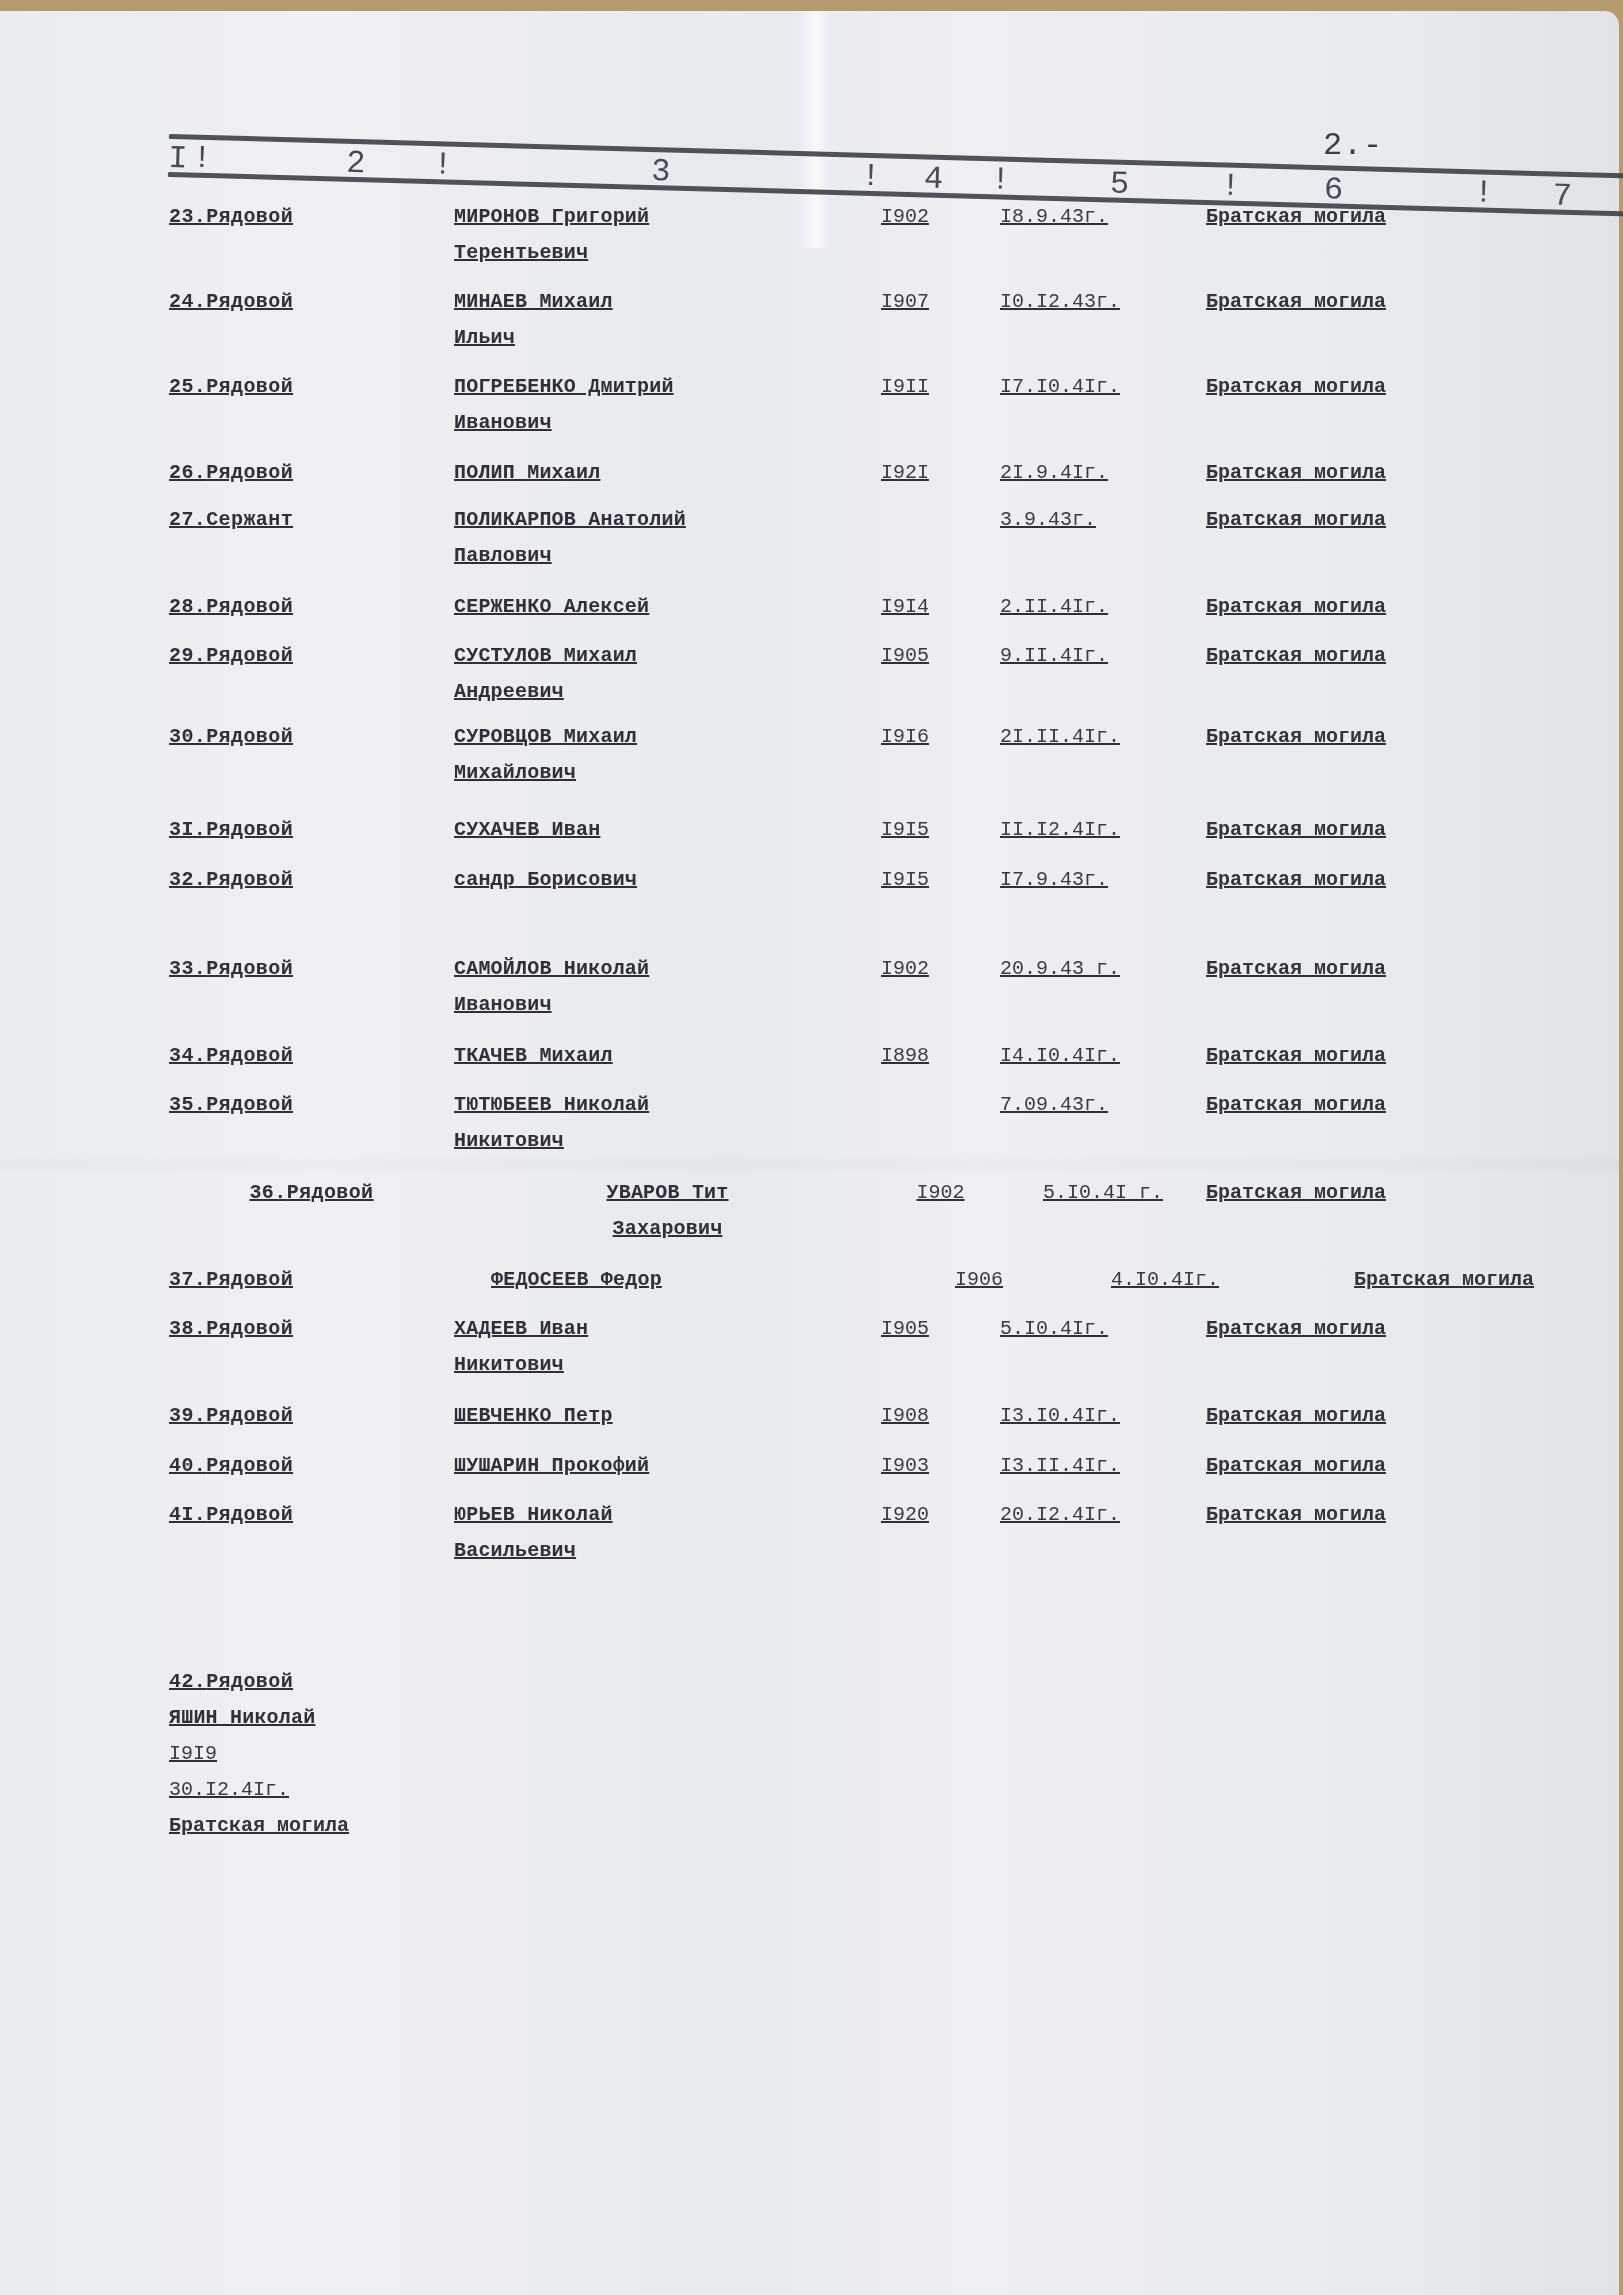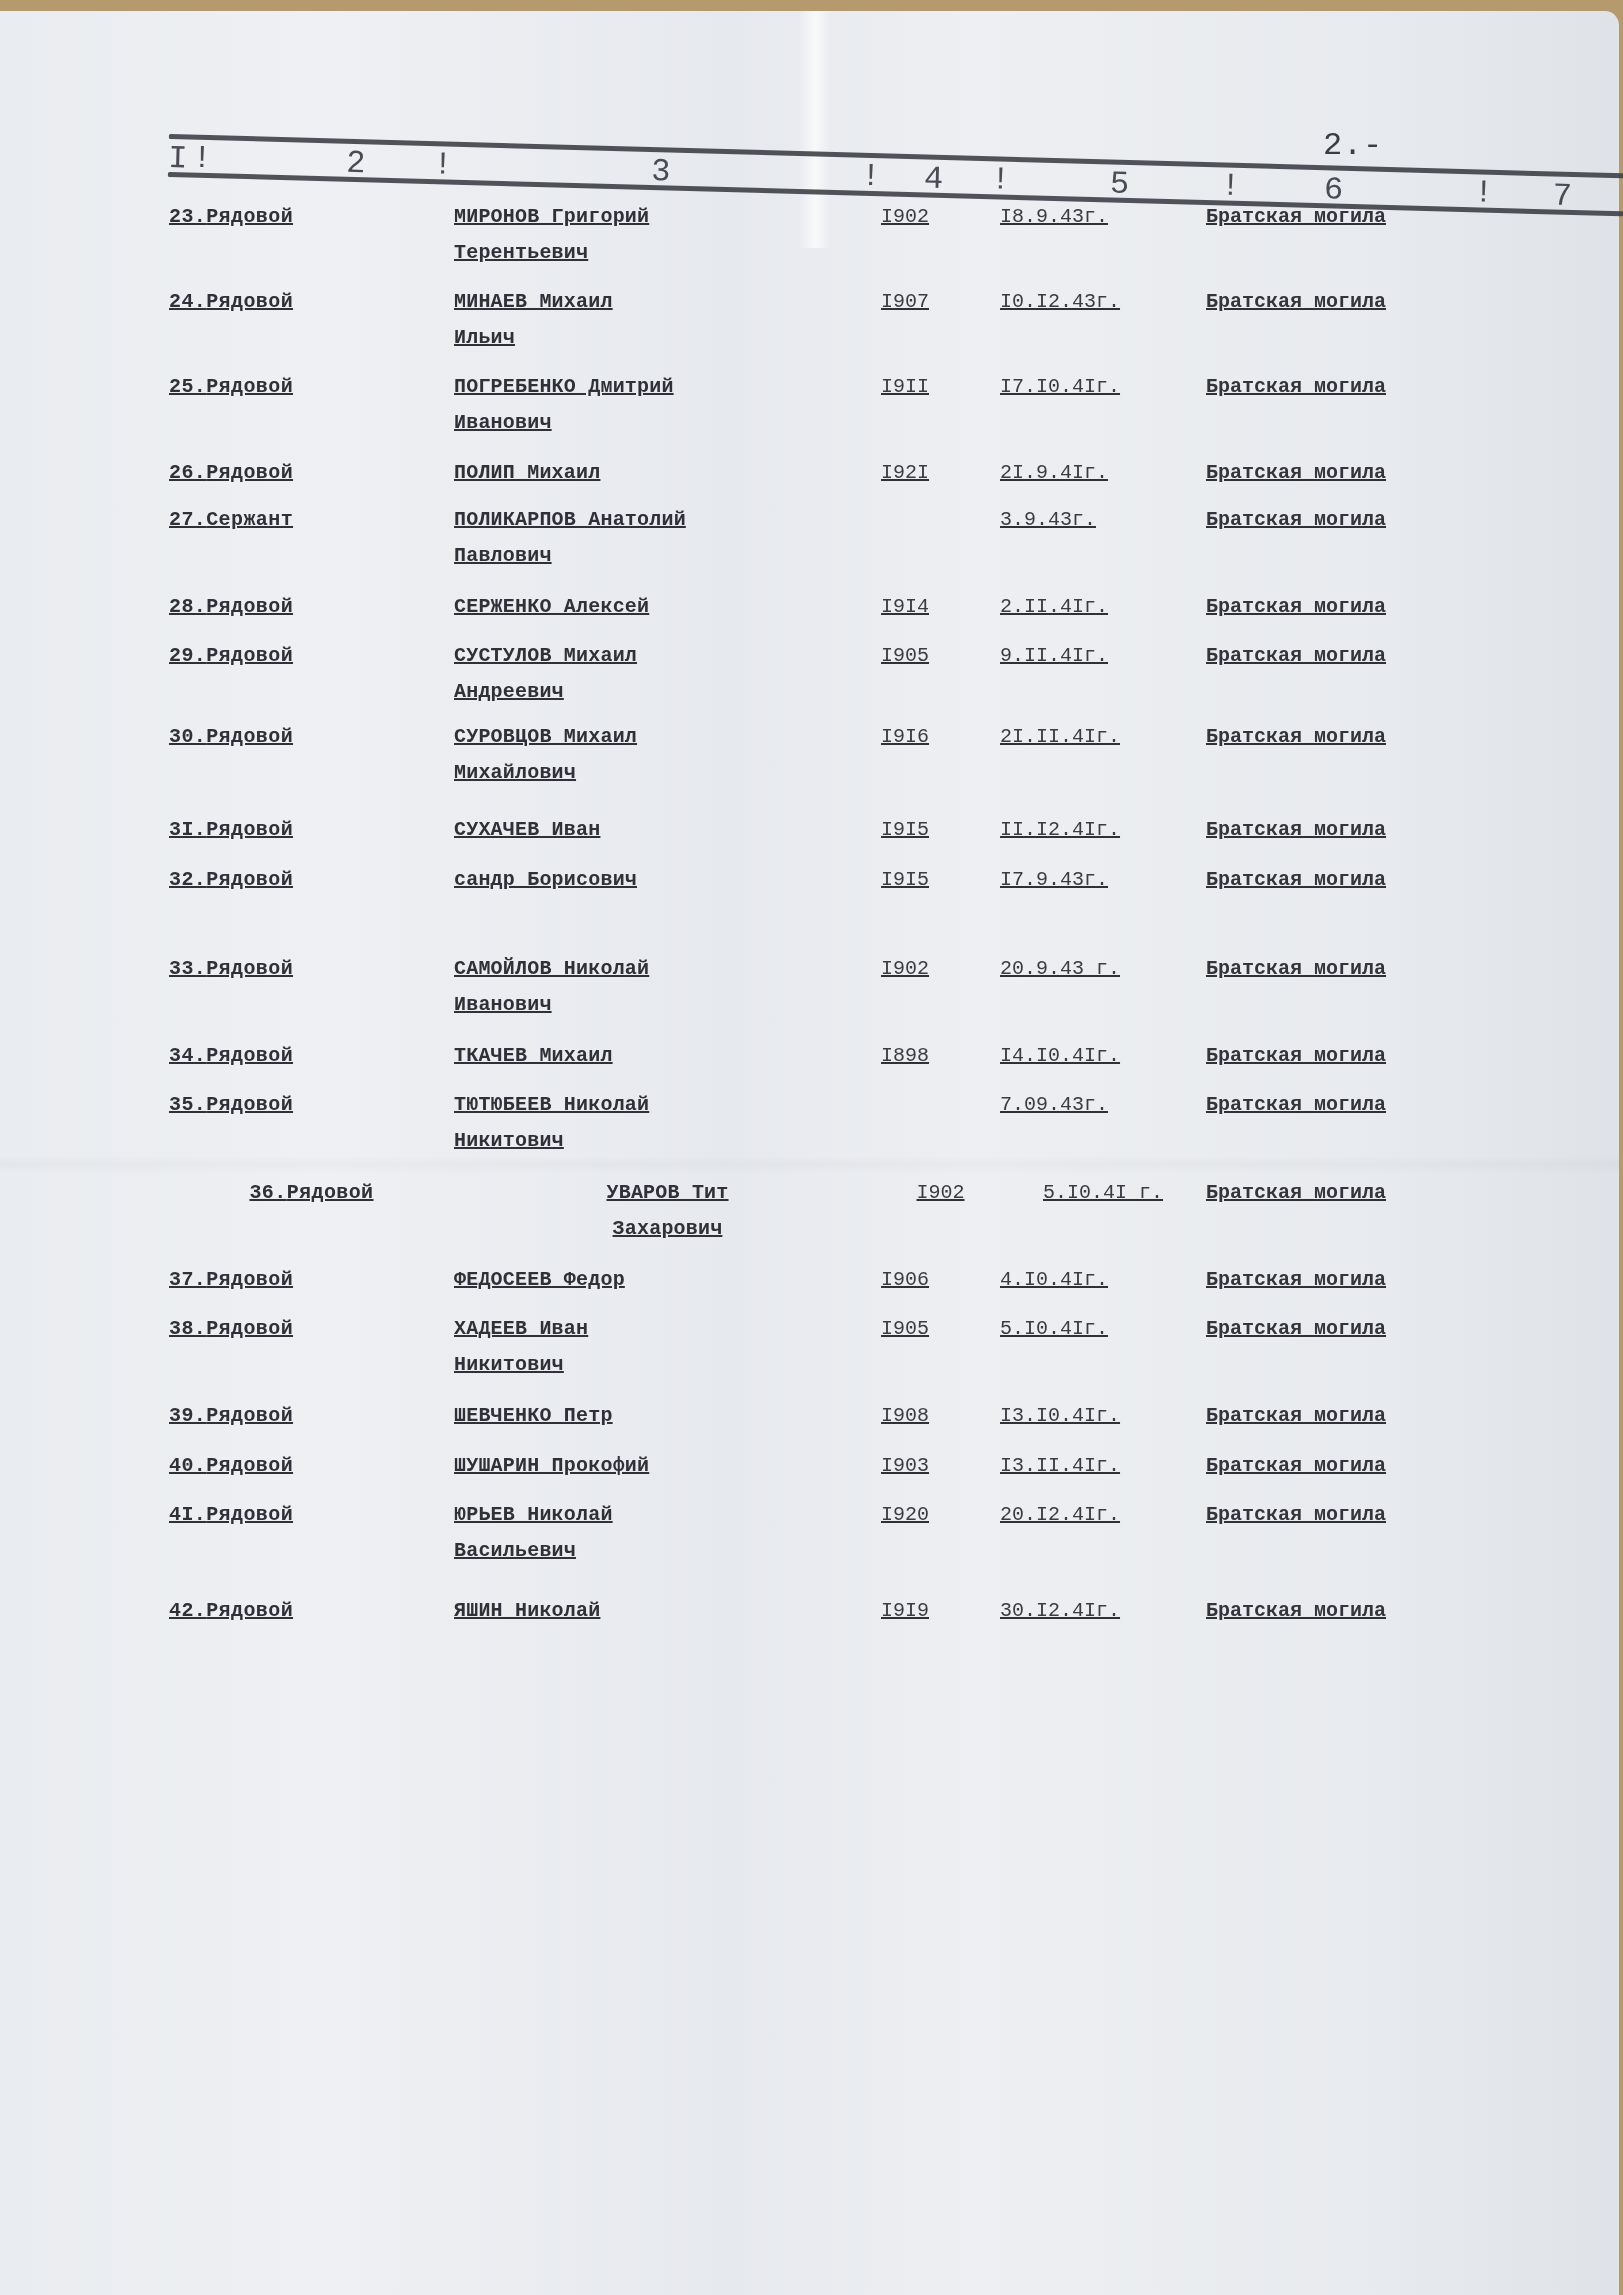--- a/index.html
+++ b/index.html
@@ -213,21 +213,21 @@
       <div class="row" style="position: absolute; top: 976px; text-align: center;">
         <div class="c-num"><span>36.</span><span>Рядовой</span></div>
         <div class="c-name">
           <span class="name-line">УВАРОВ Тит</span>
           <span class="name-line">Захарович</span>
         </div>
         <div class="c-year">I902</div>
         <div class="c-date">5.I0.4I г.</div>
         <div class="c-place">Братская могила</div>
       </div>
-      <div class="row" style="position: absolute; top: 1063px;">
+      <div class="row" style="position: absolute; top: 1063px; gap: 37px;">
         <div class="c-num"><span>37.</span><span>Рядовой</span></div>
         <div class="c-name">
           <span class="name-line">ФЕДОСЕЕВ Федор</span>
         </div>
         <div class="c-year">I906</div>
         <div class="c-date">4.I0.4Iг.</div>
         <div class="c-place">Братская могила</div>
       </div>
       <div class="row" style="position: absolute; top: 1112px;">
         <div class="c-num"><span>38.</span><span>Рядовой</span></div>
@@ -260,21 +260,21 @@
       <div class="row" style="position: absolute; top: 1298px;">
         <div class="c-num"><span>4I.</span><span>Рядовой</span></div>
         <div class="c-name">
           <span class="name-line">ЮРЬЕВ Николай</span>
           <span class="name-line">Васильевич</span>
         </div>
         <div class="c-year">I920</div>
         <div class="c-date">20.I2.4Iг.</div>
         <div class="c-place">Братская могила</div>
       </div>
-      <div class="row" style="position: absolute; top: 1394px;">
+      <div class="row" style="position: absolute; top: 1465px; flex-direction: column;">
         <div class="c-num"><span>42.</span><span>Рядовой</span></div>
         <div class="c-name">
           <span class="name-line">ЯШИН Николай</span>
         </div>
         <div class="c-year">I9I9</div>
         <div class="c-date">30.I2.4Iг.</div>
         <div class="c-place">Братская могила</div>
       </div>
     </div>
 </div>

